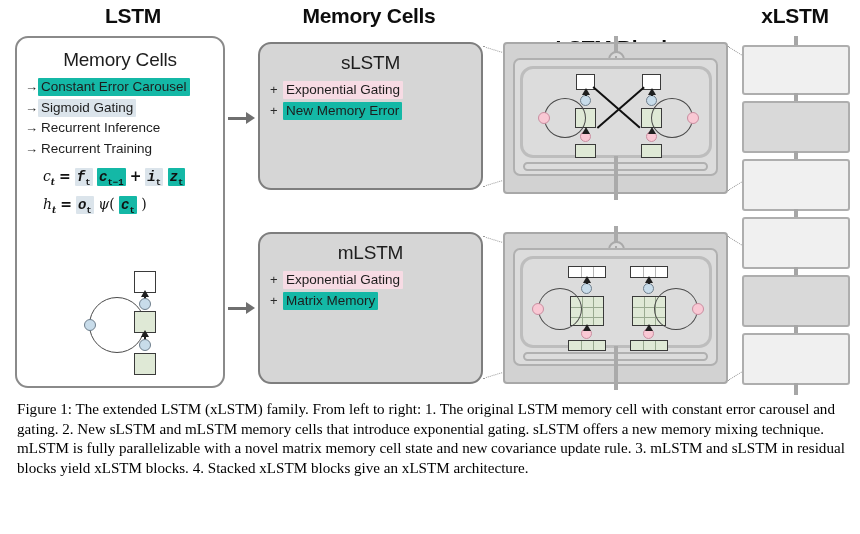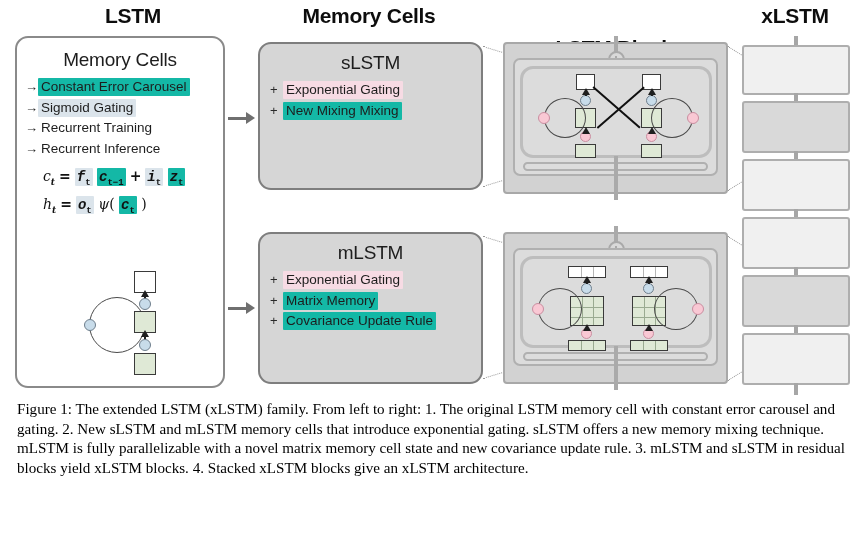--- a/index.html
+++ b/index.html
@@ -139,24 +139,24 @@
     <div class="panel-heading" data-name="lstm-panel-title">Memory Cells</div>
 
     <ul class="feature-list" data-name="lstm-feature-list">
       <li data-name="list-item">
         <span class="bullet" data-name="arrow-bullet-icon">→</span><span class="mk hl-green" data-name="feature-label">Constant Error Carousel</span>
       </li>
       <li data-name="list-item">
         <span class="bullet" data-name="arrow-bullet-icon">→</span><span class="mk hl-blue" data-name="feature-label">Sigmoid Gating</span>
       </li>
       <li data-name="list-item">
+        <span class="bullet" data-name="arrow-bullet-icon">→</span><span class="mk" data-name="feature-label">Recurrent Inference</span>
+      </li>
+      <li data-name="list-item">
         <span class="bullet" data-name="arrow-bullet-icon">→</span><span class="mk" data-name="feature-label">Recurrent Training</span>
-      </li>
-      <li data-name="list-item">
-        <span class="bullet" data-name="arrow-bullet-icon">→</span><span class="mk" data-name="feature-label">Recurrent Inference</span>
       </li>
     </ul>
 
     <div class="eqs" data-name="lstm-equations">
       <div class="eq" data-name="equation-cell-state">
         <i><span data-name="eq-sym-c">c</span><sub data-name="eq-sub-t">t</sub></i><span class="op" data-name="eq-equals">=</span><span class="v hl-blue"><i data-name="eq-sym-f">f</i><sub data-name="eq-sub-t">t</sub></span>&nbsp;<span class="v hl-green"><i data-name="eq-sym-c">c</i><sub data-name="eq-sub-t-1">t−1</sub></span><span class="op" data-name="eq-plus">+</span><span class="v hl-blue"><i data-name="eq-sym-i">i</i><sub data-name="eq-sub-t">t</sub></span>&nbsp;<span class="v hl-green"><i data-name="eq-sym-z">z</i><sub data-name="eq-sub-t">t</sub></span>
       </div>
       <div class="eq" data-name="equation-hidden-state">
         <i><span data-name="eq-sym-h">h</span><sub data-name="eq-sub-t">t</sub></i><span class="op" data-name="eq-equals">=</span><span class="v hl-blue"><i data-name="eq-sym-o">o</i><sub data-name="eq-sub-t">t</sub></span>&nbsp;<i data-name="eq-sym-psi">ψ</i>(&nbsp;<span class="v hl-green"><i data-name="eq-sym-c">c</i><sub data-name="eq-sub-t">t</sub></span>&nbsp;)
       </div>
@@ -192,36 +192,33 @@
     <div class="head" style="left:18px;top:2px;"></div>
   </div>
 
   <div class="panel" id="slstm-panel" data-name="slstm-memory-cell-panel">
     <div class="panel-heading" data-name="slstm-panel-title">sLSTM</div>
     <ul class="feature-list" data-name="slstm-feature-list">
       <li data-name="list-item">
         <span class="bullet" data-name="plus-bullet-icon">+</span><span class="mk hl-pink" data-name="feature-label">Exponential Gating</span>
       </li>
       <li data-name="list-item">
-        <span class="bullet" data-name="plus-bullet-icon">+</span><span class="mk hl-green" data-name="feature-label">New Mixing Mixing</span>
+        <span class="bullet" data-name="plus-bullet-icon">+</span><span class="mk hl-green" data-name="feature-label">New Memory Error</span>
       </li>
     </ul>
   </div>
 
   <div class="panel" id="mlstm-panel" data-name="mlstm-memory-cell-panel">
     <div class="panel-heading" data-name="mlstm-panel-title">mLSTM</div>
     <ul class="feature-list" data-name="mlstm-feature-list">
       <li data-name="list-item">
         <span class="bullet" data-name="plus-bullet-icon">+</span><span class="mk hl-pink" data-name="feature-label">Exponential Gating</span>
       </li>
       <li data-name="list-item">
         <span class="bullet" data-name="plus-bullet-icon">+</span><span class="mk hl-green" data-name="feature-label">Matrix Memory</span>
-      </li>
-      <li data-name="list-item">
-        <span class="bullet" data-name="plus-bullet-icon">+</span><span class="mk hl-green" data-name="feature-label">Covariance Update Rule</span>
       </li>
     </ul>
   </div>
 
   <div class="dotline" style="left:483px;top:46px;width:26px;transform:rotate(17deg);" data-name="expansion-guide-line"></div>
   <div class="dotline" style="left:483px;top:186px;width:26px;transform:rotate(-17deg);" data-name="expansion-guide-line"></div>
 
   <div class="dotline" style="left:483px;top:236px;width:26px;transform:rotate(17deg);" data-name="expansion-guide-line"></div>
   <div class="dotline" style="left:483px;top:378px;width:26px;transform:rotate(-17deg);" data-name="expansion-guide-line"></div>
 

